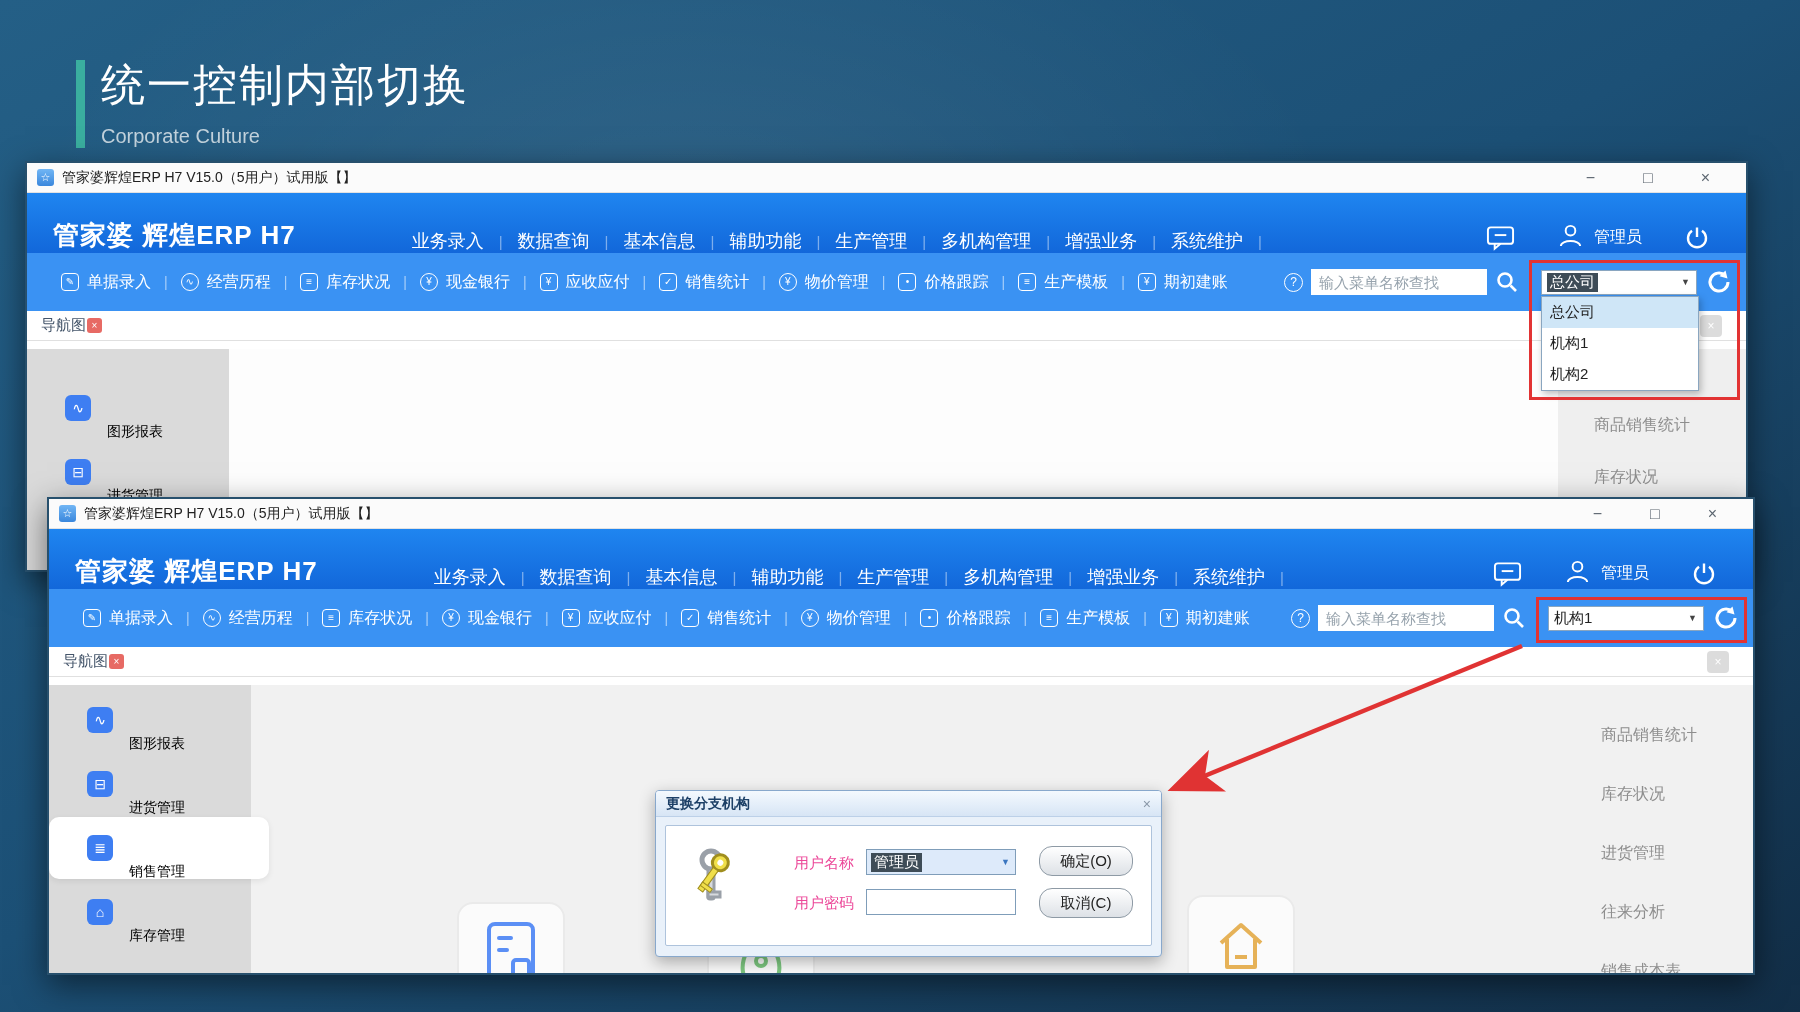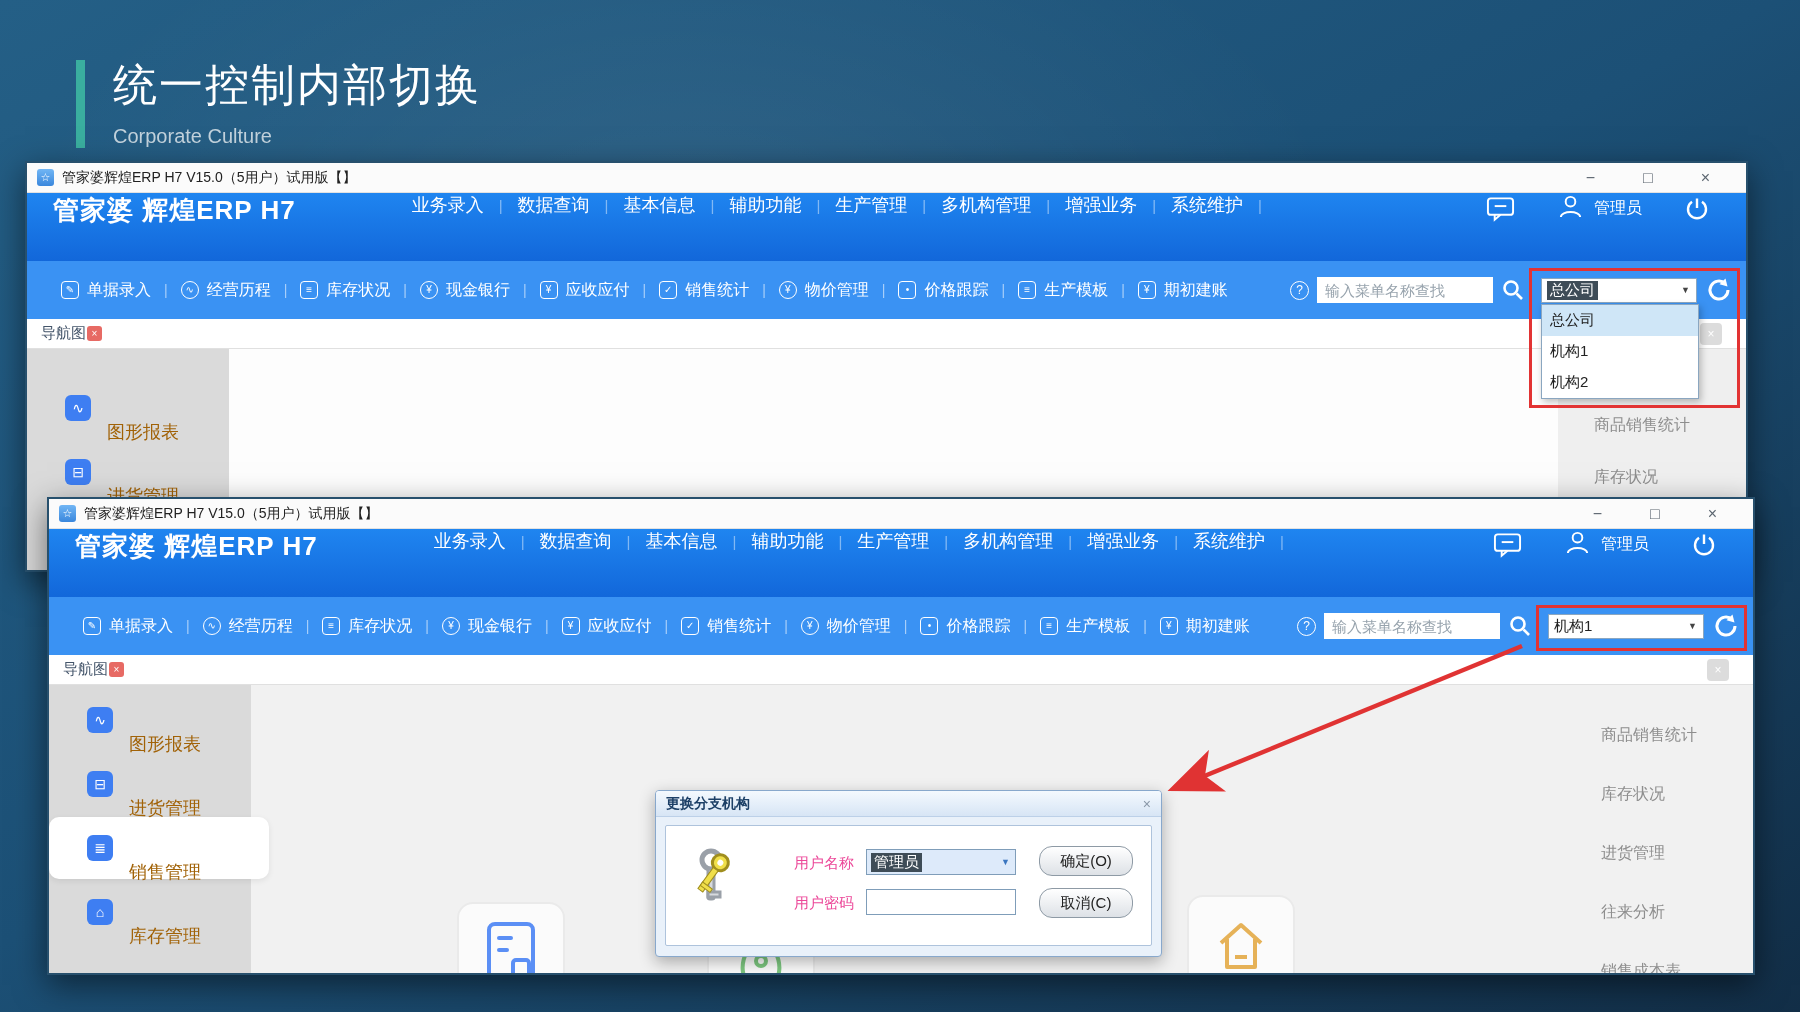--- a/index.html
+++ b/index.html
@@ -8,55 +8,55 @@
     font-family:"Liberation Sans", sans-serif;
     overflow:hidden;
   }
   .slide {
     position:relative; width:1800px; height:1012px; overflow:hidden;
     background:
       radial-gradient(1100px 600px at 38% 22%, rgba(255,255,255,0.07), rgba(0,0,0,0) 60%),
       linear-gradient(152deg, #245f86 0%, #1c5076 48%, #122e47 100%);
   }
   
-  .slide-header { position:absolute; left:76px; top:60px; display:flex; align-items:stretch; z-index:5;gap:12px; }
+  .slide-header { position:absolute; left:76px; top:60px; display:flex; align-items:stretch; z-index:5; }
   .accent-bar { width:9px; background:#3aae9f; margin-right:16px; }
   .slide-title { font-size:44px; color:#ffffff; letter-spacing:2px; line-height:1.15; }
   .slide-subtitle { font-size:20px; color:#c2d2dc; margin-top:14px; }
 
   
   .win { position:absolute; background:#fff; border:2px solid #27506d; box-shadow:0 10px 30px rgba(0,0,0,.5); overflow:hidden; }
   .win1 { left:25px; top:161px; width:1723px; height:411px; z-index:8; }
   .win2 { left:47px; top:497px; width:1708px; height:478px; z-index:20; }
 
   .titlebar { height:30px; background:#fbfbfb; border-bottom:1px solid #e2e2e2; display:flex; align-items:center; padding:0 10px; }
   .app-ico { width:17px; height:17px; border-radius:3px; background:linear-gradient(#71b6f5,#3a87dc); color:#fff; font-size:11px; display:flex; align-items:center; justify-content:center; margin-right:8px; }
   .titlebar-text { font-size:14px; color:#222; }
   .controls { margin-left:auto; display:flex; gap:48px; margin-right:26px; color:#5c6670; font-size:16px; }
   .ctl { cursor:default; }
 
-  .menubar { height:68px; background:linear-gradient(180deg,#1f85f0,#1267da); display:flex; align-items:flex-start; color:#fff; }
+  .menubar { height:60px; background:linear-gradient(180deg,#1f85f0,#1267da); display:flex; align-items:flex-end; color:#fff; }
   .logo { font-size:26px; font-weight:bold; letter-spacing:1px; margin-left:26px; white-space:nowrap; }
   .menus { display:flex; align-items:center; margin-left:116px; font-size:18px; white-space:nowrap; }
   .menu-sep { margin:0 15px; color:rgba(255,255,255,.45); font-size:15px; }
   .menu-icons { margin-left:auto; display:flex; align-items:center; gap:42px; margin-right:36px; }
   .mi { display:flex; align-items:center; gap:10px; }
   .user-label { font-size:16px; color:#fff; }
 
   .toolbar { height:58px; background:#3a92f3; display:flex; align-items:center; color:#fff; padding-left:34px; }
   .tb-item { display:flex; align-items:center; gap:8px; font-size:16px; white-space:nowrap; }
   .tb-ico { width:18px; height:18px; border:1.5px solid #fff; border-radius:4px; display:flex; align-items:center; justify-content:center; font-size:10px; line-height:1; }
   .tb-ico.round { border-radius:50%; }
   .tb-sep { margin:0 13px; color:rgba(255,255,255,.55); font-size:14px; }
   .search-cluster { margin-left:auto; display:flex; align-items:center; margin-right:14px; }
   .help-ico { width:19px; height:19px; border:1.5px solid #fff; border-radius:50%; display:flex; align-items:center; justify-content:center; font-size:12px; margin-right:8px; }
   .search-input { width:176px; height:26px; border:none; background:#fff; padding:0 8px; font-size:15px; color:#333; font-family:inherit; }
   .search-input::placeholder { color:#97a3ad; }
   .mag-ico { margin:0 10px 0 8px; display:flex; }
-  .org-cluster { position:relative; display:flex; align-items:center; margin-left:6px; z-index:40; }
+  .org-cluster { position:relative; display:flex; align-items:center; margin-left:12px; z-index:40; }
   .org-select { width:156px; height:25px; background:#fff; border:1px solid #8aa6c0; display:flex; align-items:center; padding-left:5px; font-size:15px; color:#222; }
   .org-hl { background:#3e4c57; color:#fff; padding:0 3px; }
   .org-plain { color:#222; }
   .org-arrow { margin-left:auto; margin-right:6px; color:#444; font-size:9px; }
   .refresh-ico { margin-left:9px; display:flex; }
   .red-box { position:absolute; border:3px solid #e23333; pointer-events:none; z-index:45; }
   .win1 .red-box { top:-9px; left:-12px; right:-8px; height:140px; }
   .win2 .red-box { top:-8px; left:-12px; right:-8px; height:46px; }
   .dropdown-list { position:absolute; top:27px; left:0; width:158px; background:#fff; border:1px solid #8aa6c0; box-shadow:2px 3px 7px rgba(0,0,0,.25); z-index:42; }
   .dd-item { height:31px; display:flex; align-items:center; padding-left:8px; font-size:15px; color:#222; }
@@ -69,21 +69,21 @@
 
   .content { position:absolute; left:0; right:0; bottom:0; top:186px; }
   .win1 .content { background:#fdfdfd; }
   .win2 .content { background:#f1f1f1; }
   .sidebar { position:absolute; left:0; top:0; bottom:0; width:202px; background:#dadada; z-index:2; }
   .win1 .sidebar { padding-top:28px; }
   .win2 .sidebar { padding-top:4px; }
   .side-item { height:62px; margin-bottom:2px; display:flex; align-items:center; padding-left:38px; gap:16px; }
   .side-item.active { background:#fff; border-radius:10px; width:calc(100% + 18px); box-shadow:0 2px 6px rgba(0,0,0,.08); }
   .side-ico { width:26px; height:26px; border-radius:6px; background:#3e7ef2; color:#fff; display:flex; align-items:center; justify-content:center; font-size:14px; flex:none; }
-  .side-label { font-size:18px; color:#a16207; white-space:nowrap;margin-top:48px; }
+  .side-label { font-size:14px; color:#000000; white-space:nowrap;margin-top:48px; }
   .right-links { position:absolute; right:0; top:0; bottom:0; width:188px; padding-left:36px; }
   .win1 .right-links { background:#efefef; padding-top:66px; }
   .win2 .right-links { background:#f1f1f1; padding-top:40px; }
   .link { font-size:16px; color:#8e8e8e; white-space:nowrap; }
   .win1 .link { margin-bottom:31px; }
   .win2 .link { margin-bottom:38px; }
 
   
   .icon-card { position:absolute; width:108px; height:130px; border:2px solid #eaeaea; border-radius:16px; background:#fbfbfb; display:flex; justify-content:center; padding-top:16px; z-index:1; }
   .card1 { left:408px; top:217px; }

